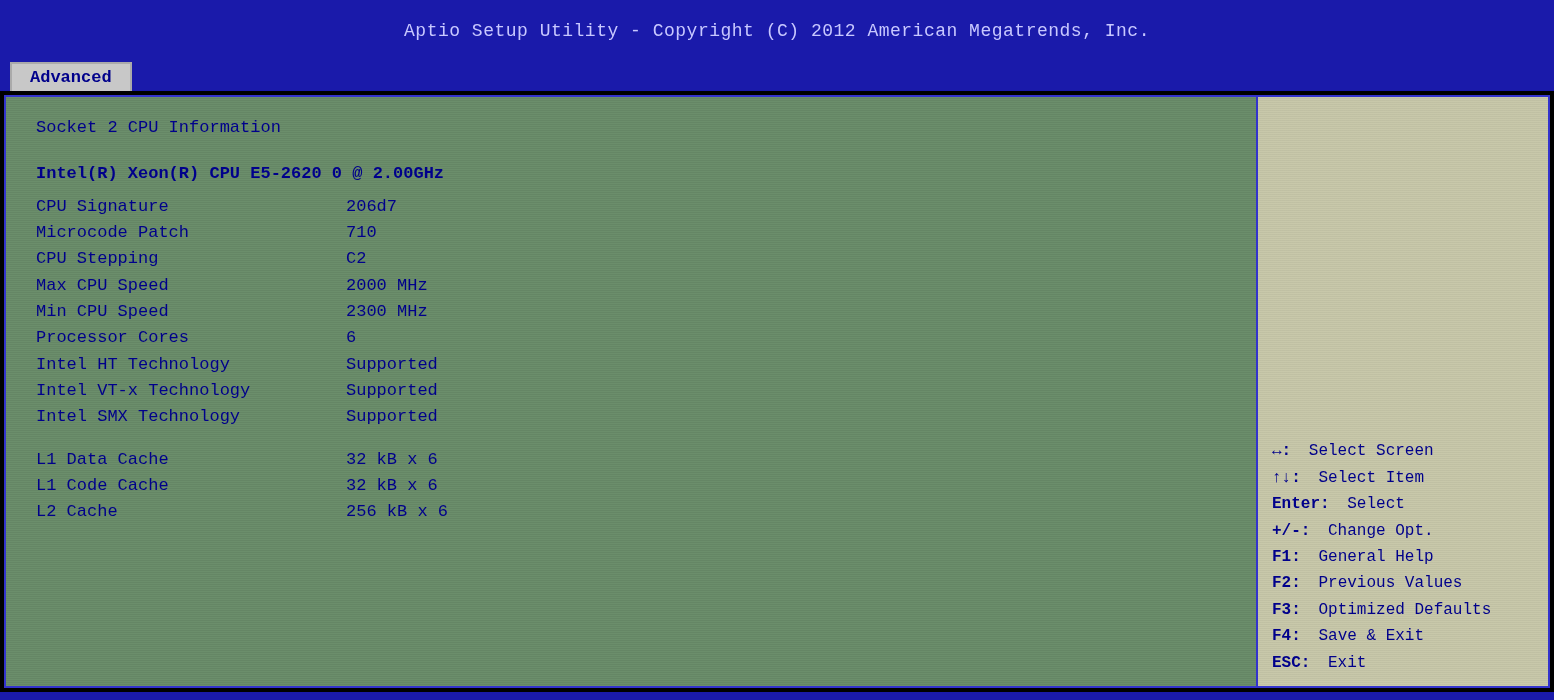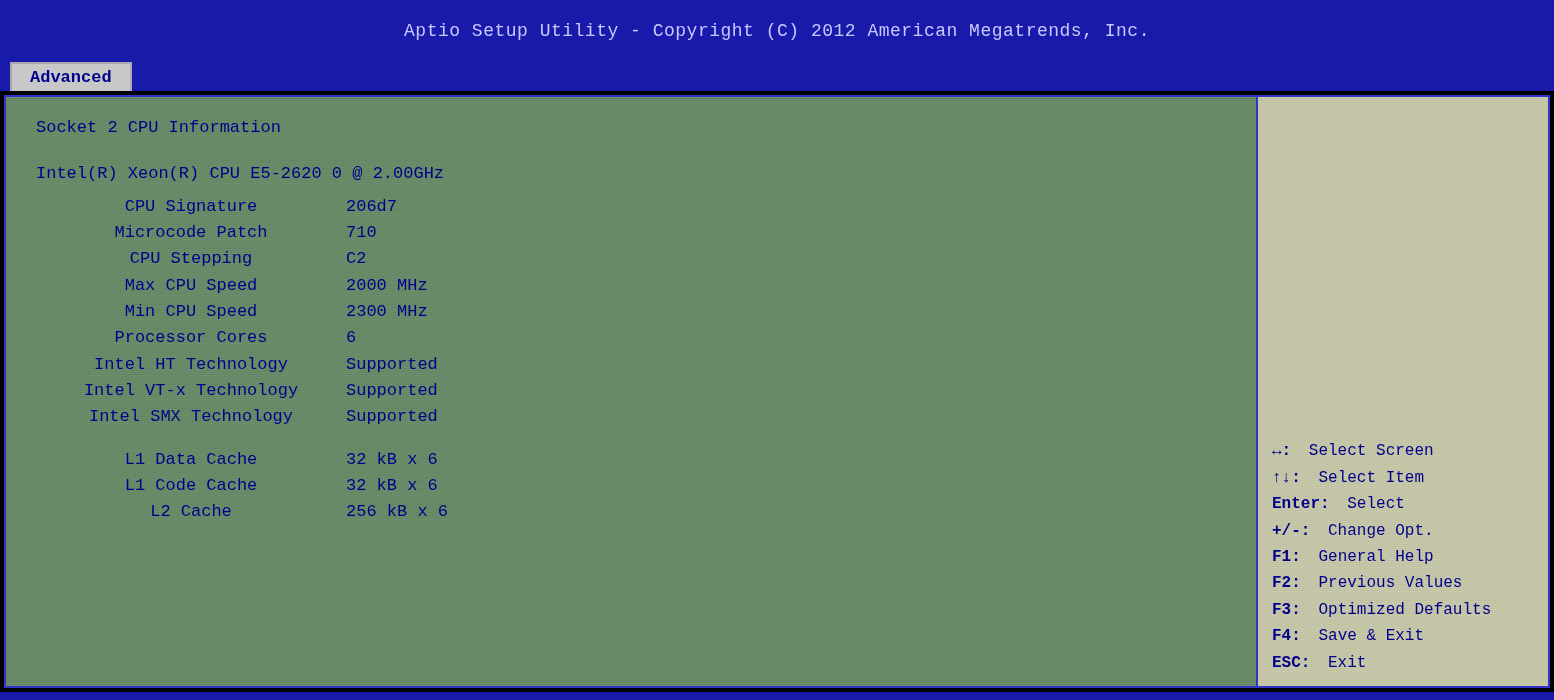--- a/index.html
+++ b/index.html
@@ -84,21 +84,20 @@
       font-size: 16px;
       line-height: 1.65;
       display: flex;
       flex-direction: column;
       justify-content: flex-end;
     }
 
     .info-row {
       display: flex;
       justify-content: flex-between;
-      text-align: center;
     }
 
     .info-label {
       display: inline-block;
       width: 310px;
       color: #00008b;
     }
 
     .info-value {
       display: inline-block;
@@ -106,20 +105,21 @@
     }
 
     .section-title {
       color: #00008b;
       margin-bottom: 4px;
     }
 
     .cpu-name {
       margin-bottom: 6px;
       color: #00008b;
+      font-weight: bold;
     }
 
     .spacer {
       height: 16px;
     }
 
     .sidebar-item {
       display: flex;
       gap: 4px;
     }

